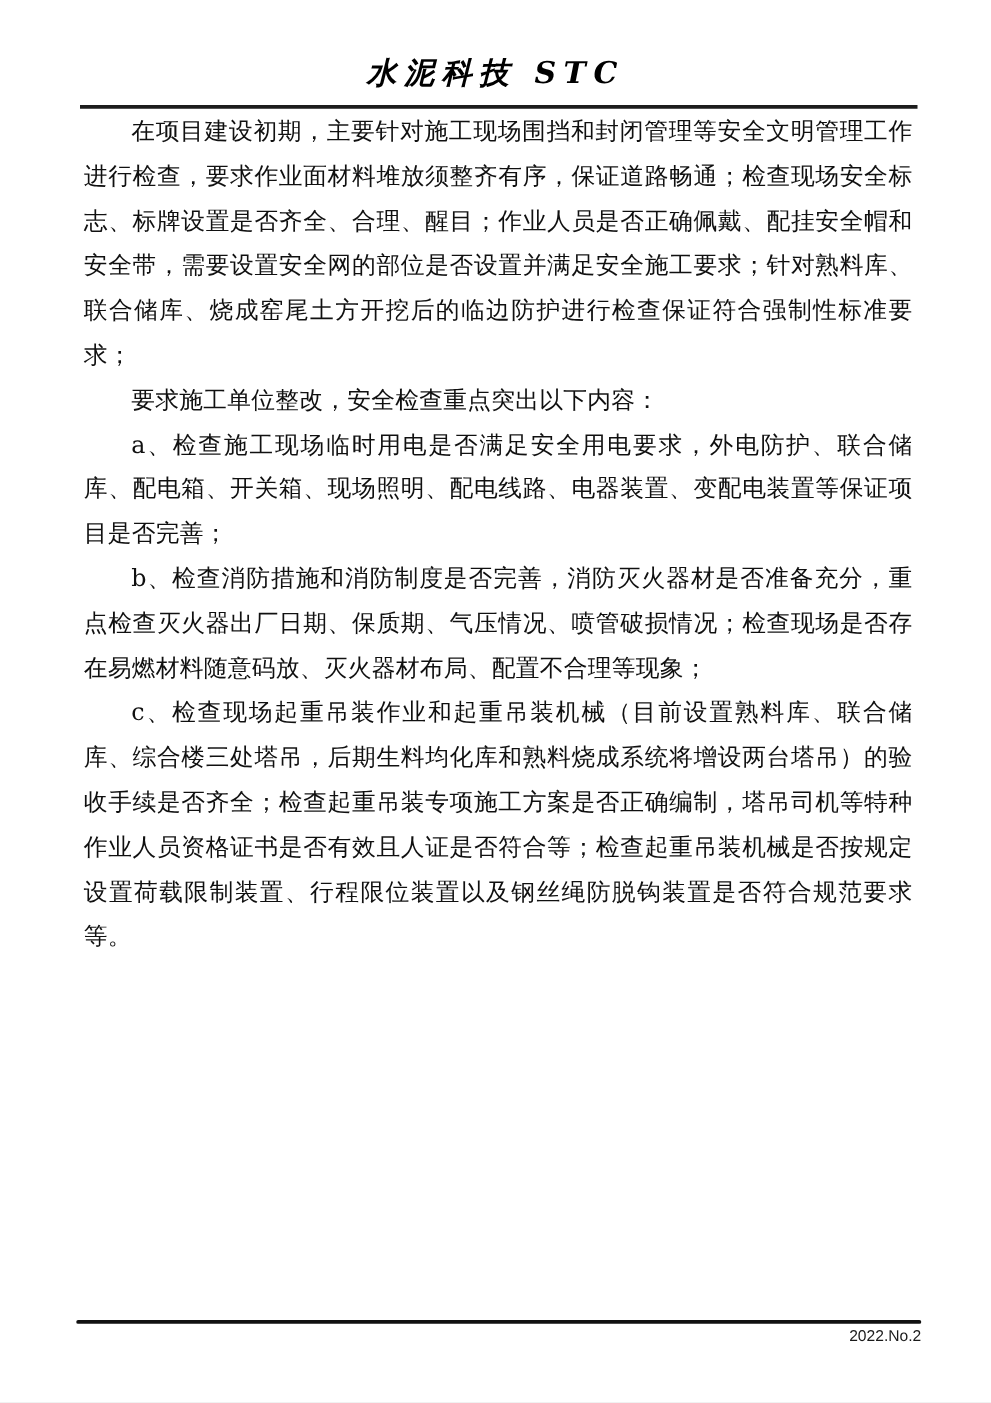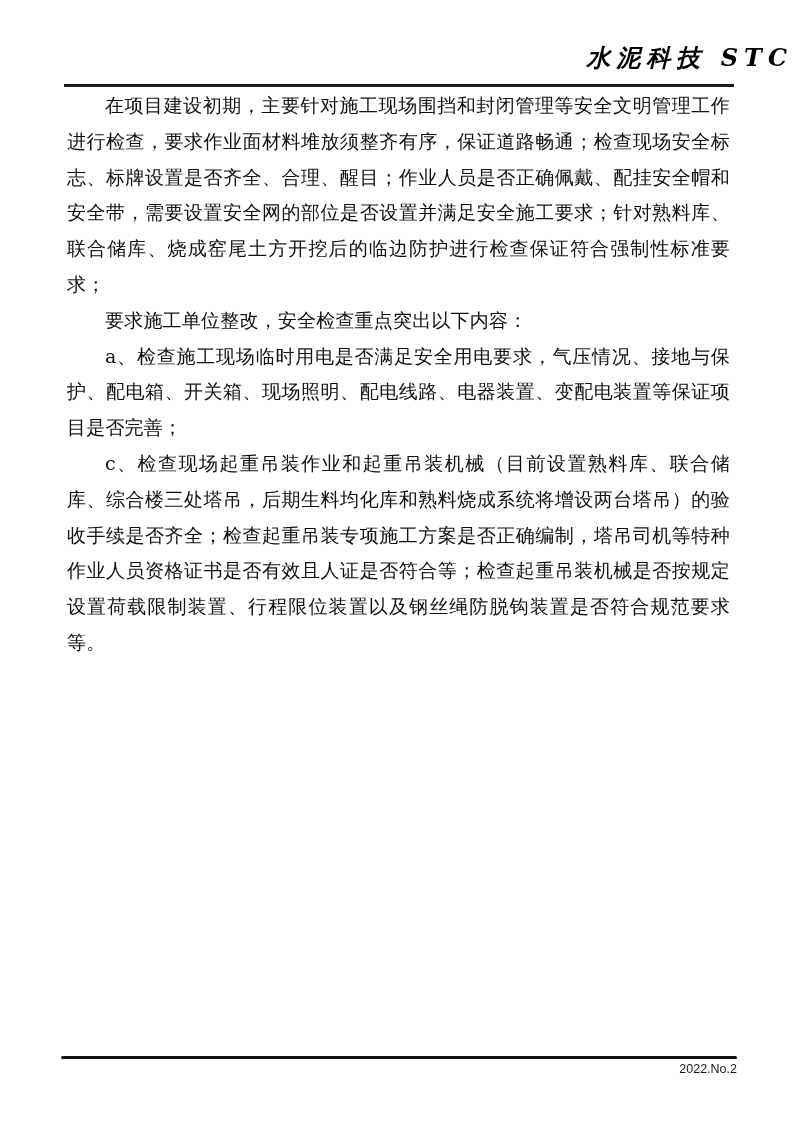--- a/index.html
+++ b/index.html
@@ -16,21 +16,21 @@
     overflow: hidden;
     font-family: "DejaVu Serif", "Liberation Serif", serif;
     color: #101010;
   }
   
   .journal-title {
     position: absolute;
     top: 42px;
     left: 0;
     right: 0;
-    text-align: right;
+    text-align: center;
     font-size: 24px;
     font-weight: bold;
     font-style: italic;
     letter-spacing: 6px;
     color: #000;
     white-space: nowrap;
   }
   .header-rule {
     position: absolute;
     top: 84px;
@@ -91,21 +91,22 @@
 
 <div class="page">
 
   <div class="journal-title">水泥科技 STC</div>
 
   <div class="header-rule"></div>
 
   <div class="body-text">
     <p class="indent">在项目建设初期，主要针对施工现场围挡和封闭管理等安全文明管理工作进行检查，要求作业面材料堆放须整齐有序，保证道路畅通；检查现场安全标志、标牌设置是否齐全、合理、醒目；作业人员是否正确佩戴、配挂安全帽和安全带，需要设置安全网的部位是否设置并满足安全施工要求；针对熟料库、联合储库、烧成窑尾土方开挖后的临边防护进行检查保证符合强制性标准要求；</p>
     <p class="indent">要求施工单位整改，安全检查重点突出以下内容：</p>
-    <p class="indent">a、检查施工现场临时用电是否满足安全用电要求，气压情况、接地与保护、配电箱、开关箱、现场照明、配电线路、电器装置、变配电装置等保证项目是否完善；</p>
+    <p class="indent">a、检查施工现场临时用电是否满足安全用电要求，外电防护、联合储库、配电箱、开关箱、现场照明、配电线路、电器装置、变配电装置等保证项目是否完善；</p>
+    <p class="indent">b、检查消防措施和消防制度是否完善，消防灭火器材是否准备充分，重点检查灭火器出厂日期、保质期、气压情况、喷管破损情况；检查现场是否存在易燃材料随意码放、灭火器材布局、配置不合理等现象；</p>
     <p class="indent">c、检查现场起重吊装作业和起重吊装机械（目前设置熟料库、联合储库、综合楼三处塔吊，后期生料均化库和熟料烧成系统将增设两台塔吊）的验收手续是否齐全；检查起重吊装专项施工方案是否正确编制，塔吊司机等特种作业人员资格证书是否有效且人证是否符合等；检查起重吊装机械是否按规定设置荷载限制装置、行程限位装置以及钢丝绳防脱钩装置是否符合规范要求等。</p>
   </div>
 
   <div class="footer-rule"></div>
 
 
   <div class="issue-number">2022.No.2</div>
 
 </div>
 

